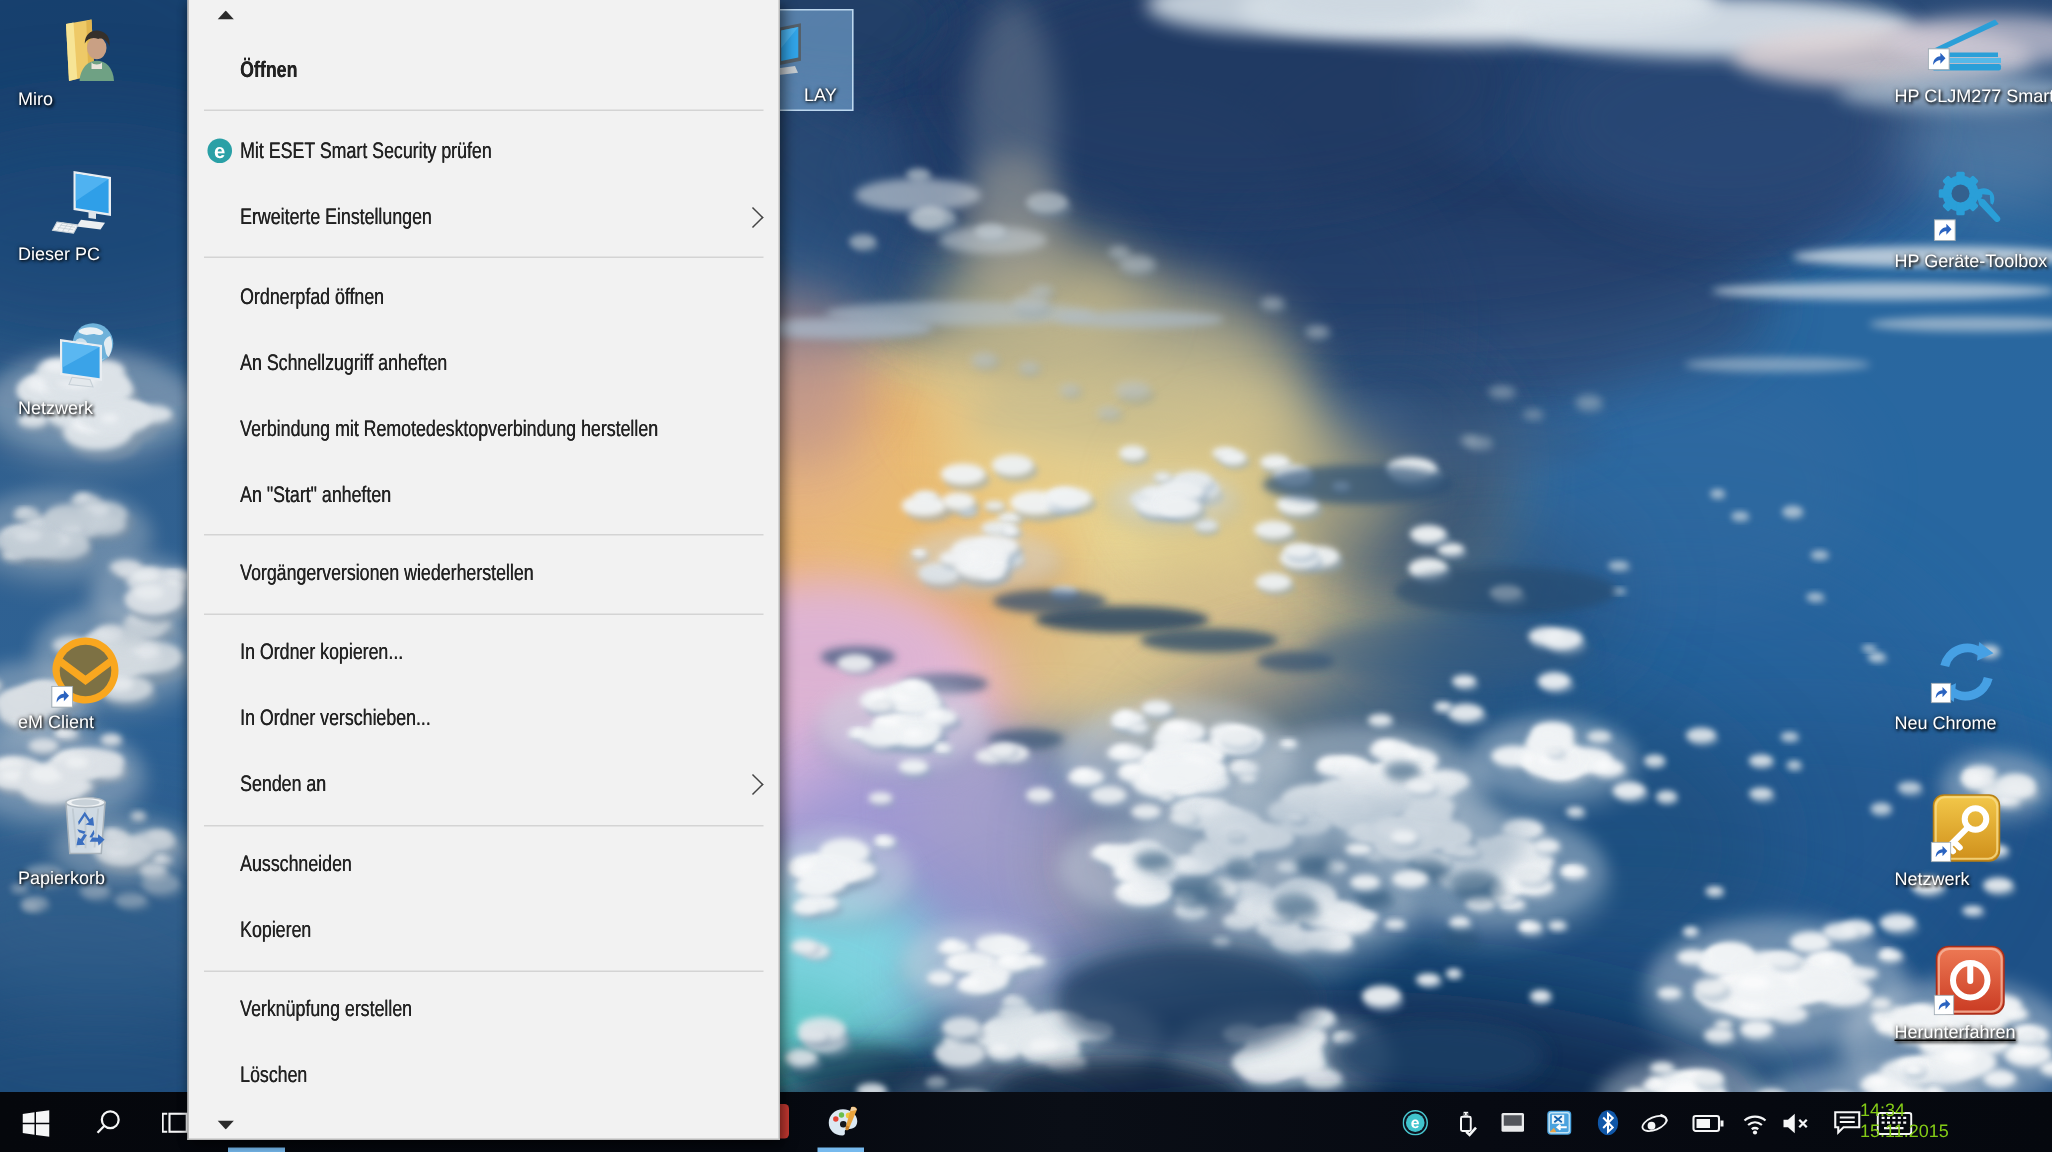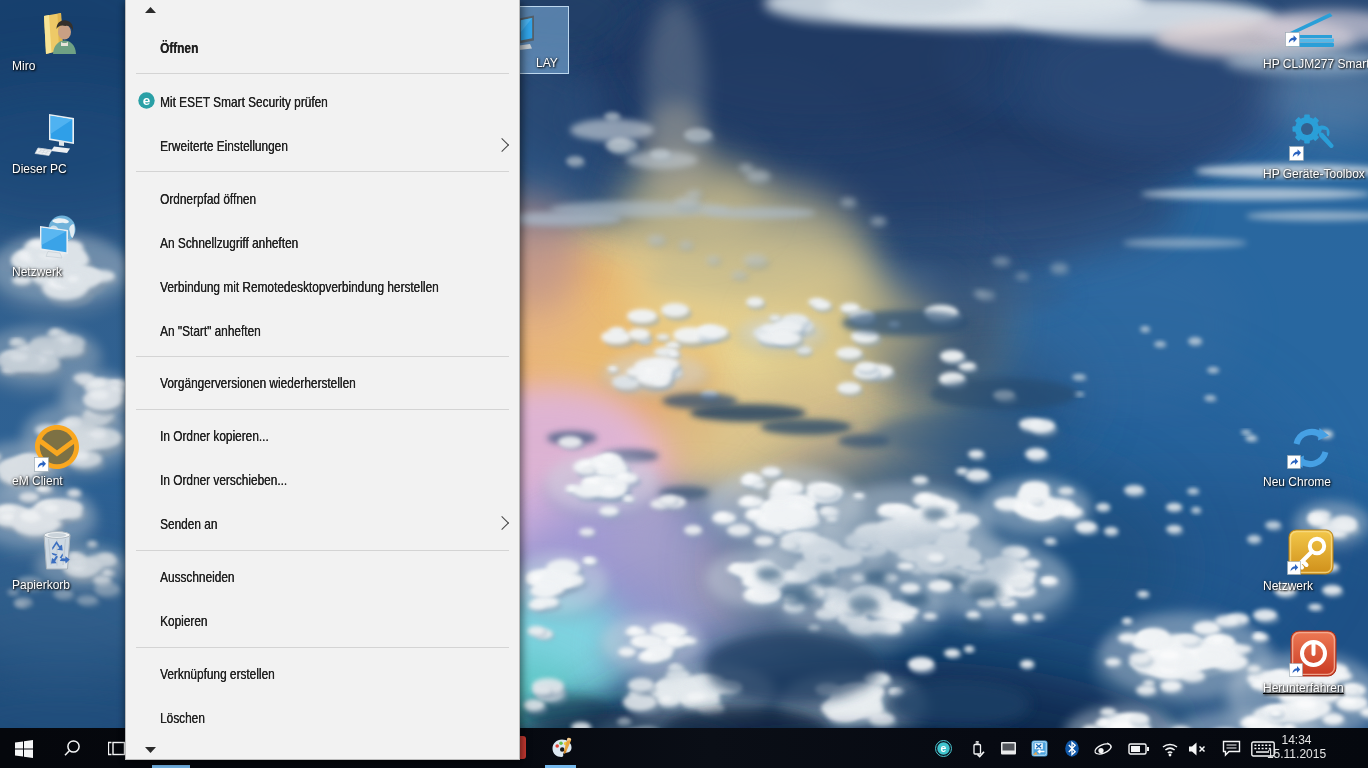--- a/index.html
+++ b/index.html
@@ -1963,13 +1963,13 @@
 <path d="M11.5 5.5 L16.5 10.5 M16.5 5.5 L11.5 10.5" stroke="#f5f6f7" stroke-width="1.5"></path>
 </svg>
 <svg class="abs" width="19" height="17" viewBox="0 0 19 17" style="left:1222px;top:740px;">
 <path d="M1.5 1.5 L17.5 1.5 L17.5 11.5 L7 11.5 L3.5 15 L3.5 11.5 L1.5 11.5 Z" fill="none" stroke="#f5f6f7" stroke-width="1.4"></path>
 <path d="M4.5 5 L14.5 5 M4.5 8 L14.5 8" stroke="#f5f6f7" stroke-width="1.2"></path>
 </svg>
 <svg class="abs" width="24" height="16" viewBox="0 0 24 16" style="left:1251px;top:741px;">
 <rect x="0.8" y="1" width="22.4" height="14" rx="1.5" fill="none" stroke="#f5f6f7" stroke-width="1.4"></rect>
 <path d="M3.4 4.2 h2 M7 4.2 h2 M10.6 4.2 h2 M14.2 4.2 h2 M17.8 4.2 h2 M3.4 7.4 h2 M7 7.4 h2 M10.6 7.4 h2 M14.2 7.4 h2 M17.8 7.4 h2 M5 11 h13" stroke="#f5f6f7" stroke-width="1.5"></path>
 </svg>
-<div class="abs" style="left:1240px;top:733px;width:113px;text-align:center;color:#e5e5e5;font-size:12px;line-height:14px;">14:34<br>15.11.2015</div>
+<div class="abs" style="left:1240px;top:733px;width:113px;text-align:left;color:#84cc16;font-size:12px;line-height:14px;">14:34<br>15.11.2015</div>
 </div>
 </body></html>

